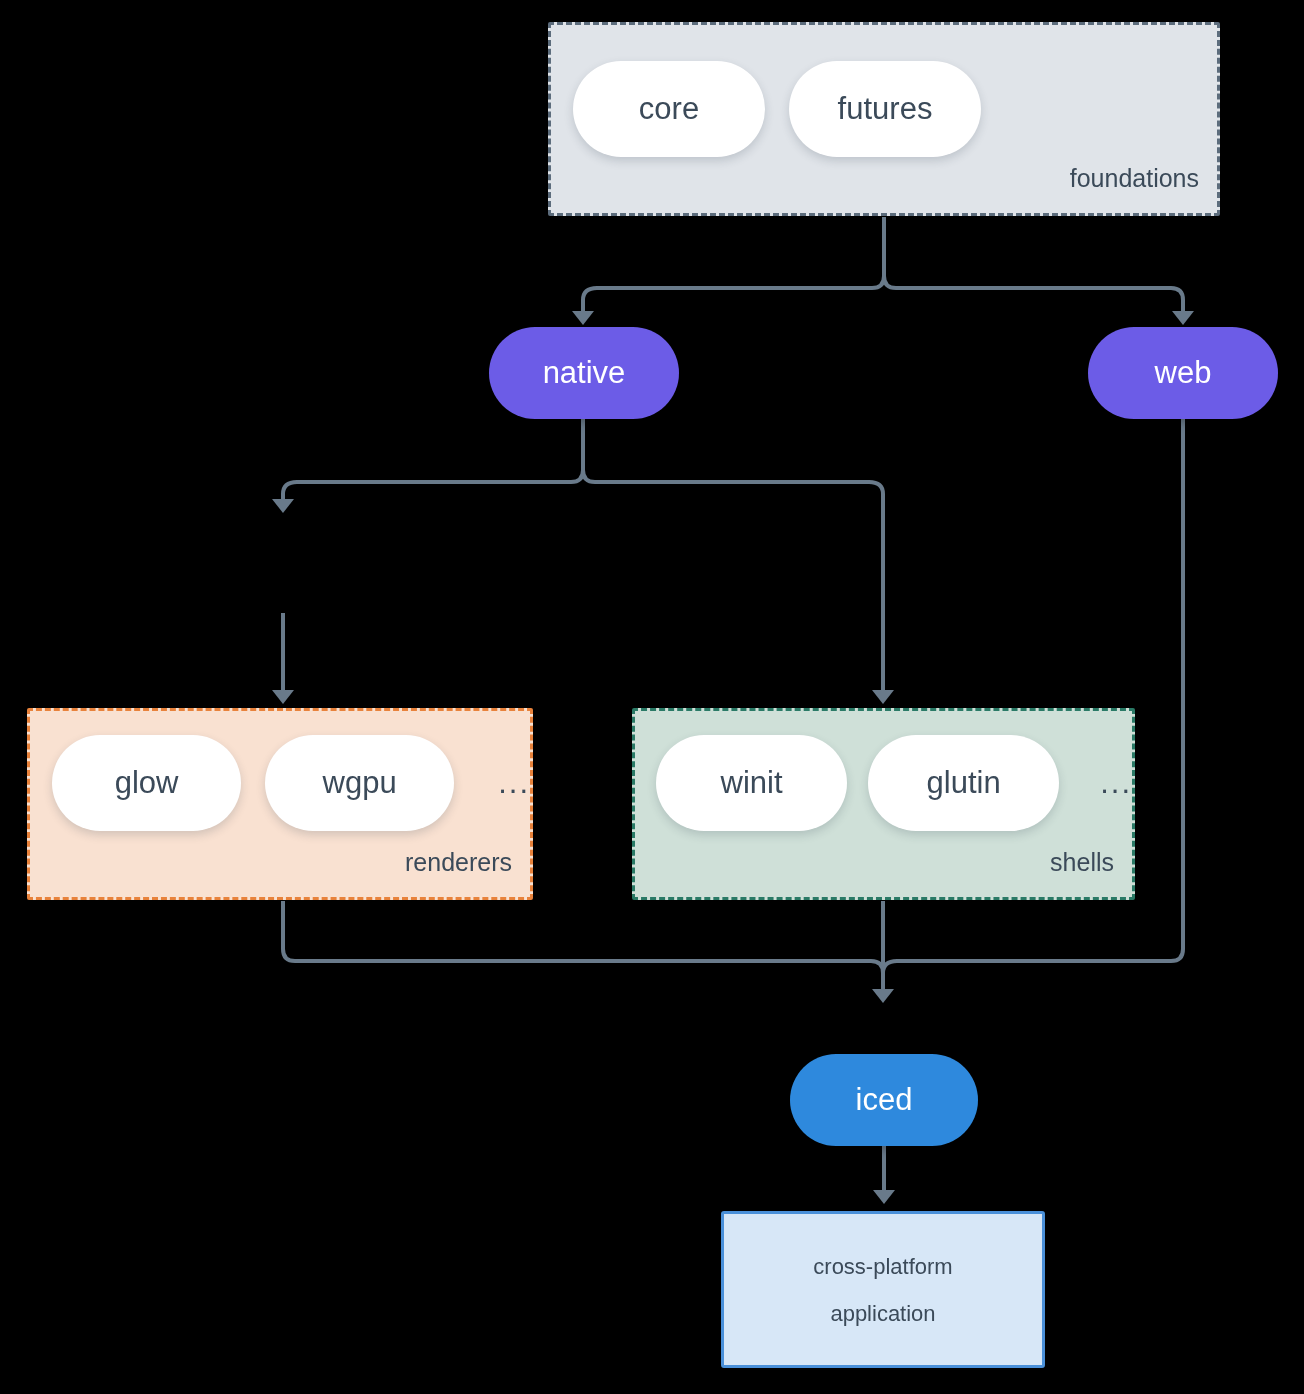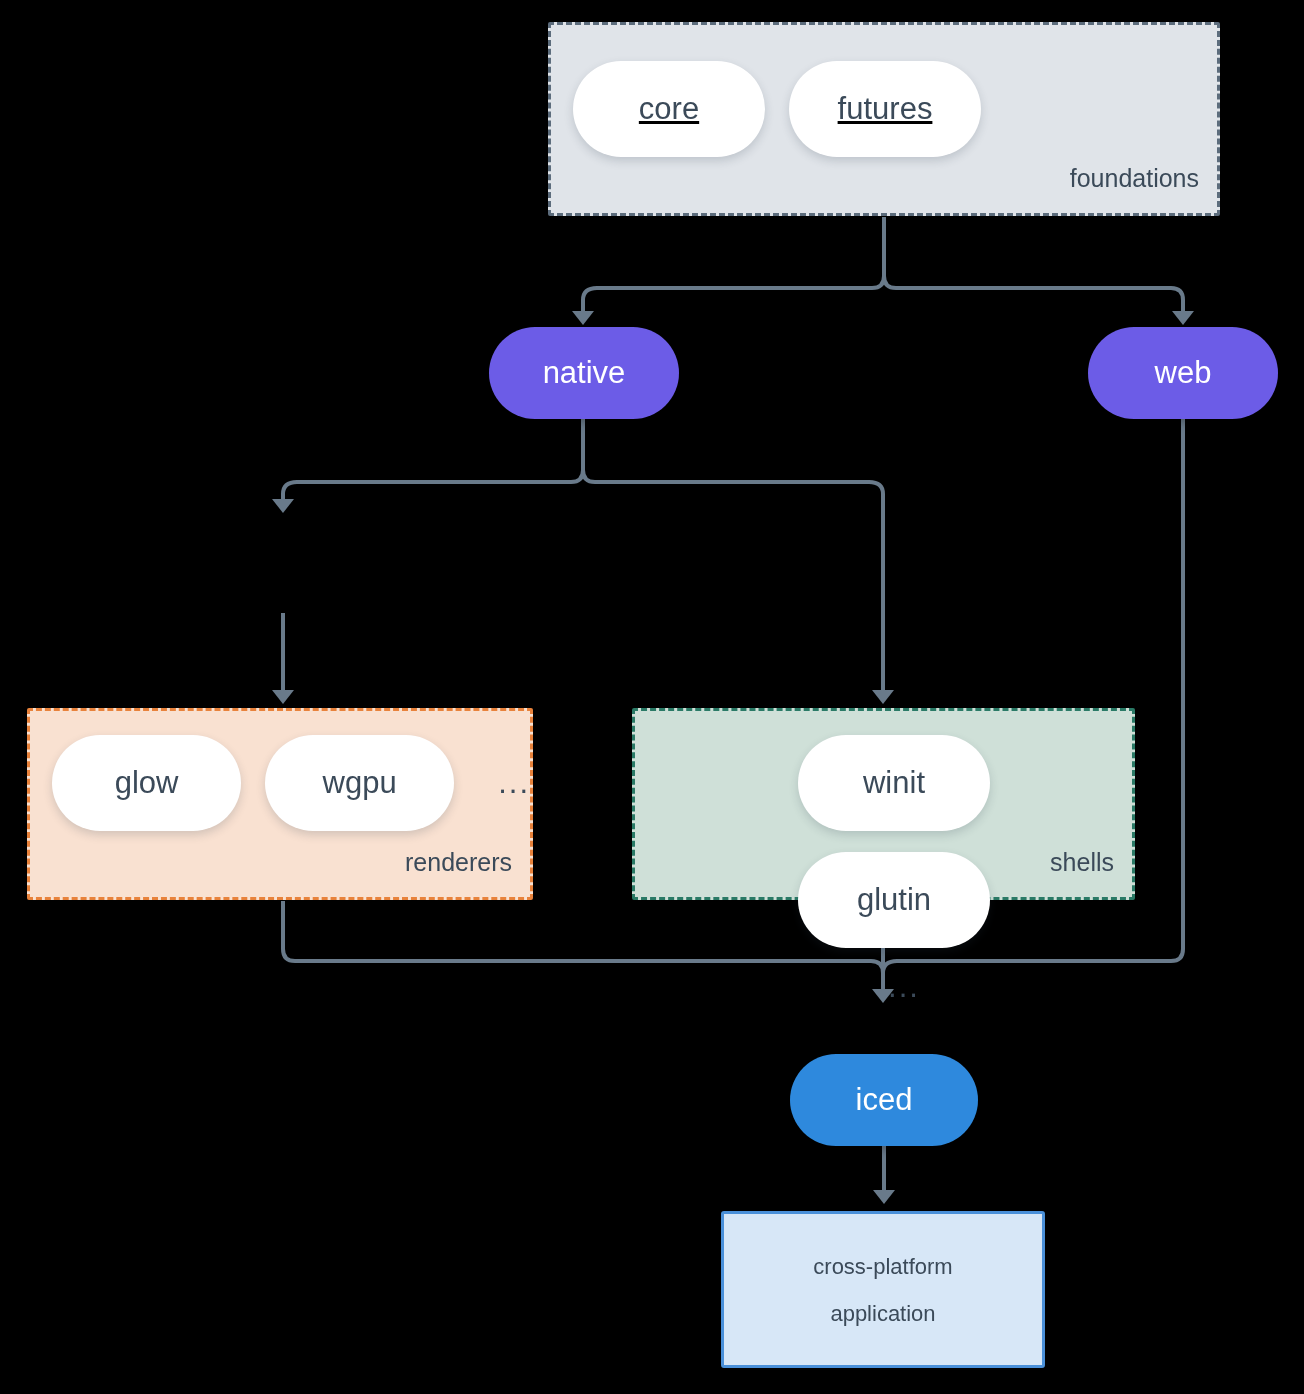--- a/index.html
+++ b/index.html
@@ -88,41 +88,41 @@
   .pill.orange { background: var(--orange); }
   .pill.blue   { background: var(--blue); margin-top: 43px; }
 
   
   .foundations {
     left: 548px; top: 22px;
     width: 672px; height: 194px;
     background: var(--foundations-bg);
     border-color: var(--foundations-border);
   }
-  .foundations .pill-row { padding: 36px 0 0 22px; gap: 24px; text-decoration: underline; }
+  .foundations .pill-row { padding: 36px 0 0 22px; gap: 24px; }
   .foundations .pill { width: 192px; height: 96px; }
 
   
   .renderers {
     left: 27px; top: 708px;
     width: 506px; height: 192px;
     background: var(--renderers-bg);
     border-color: var(--renderers-border);
   }
   .renderers .pill-row { padding: 24px 0 0 22px; gap: 24px; }
   .renderers .pill { width: 190px; height: 96px; }
 
   
   .shells {
     left: 632px; top: 708px;
     width: 503px; height: 192px;
     background: var(--shells-bg);
     border-color: var(--shells-border);
   }
-  .shells .pill-row { padding: 24px 0 0 21px; gap: 21px; flex-direction: column; }
+  .shells .pill-row { padding: 24px 0 0 21px; gap: 21px; }
   .shells .pill { width: 192px; height: 96px; }
 
   
   .node-native   { left: 489px;  top: 327px;  width: 190px; height: 92px; }
   .node-web      { left: 1088px; top: 327px;  width: 190px; height: 92px; }
   .node-graphics { left: 188px;  top: 519px;  width: 190px; height: 94px; }
   .node-iced     { left: 790px;  top: 1011px; width: 188px; height: 92px; }
 
   
   .app-box {

